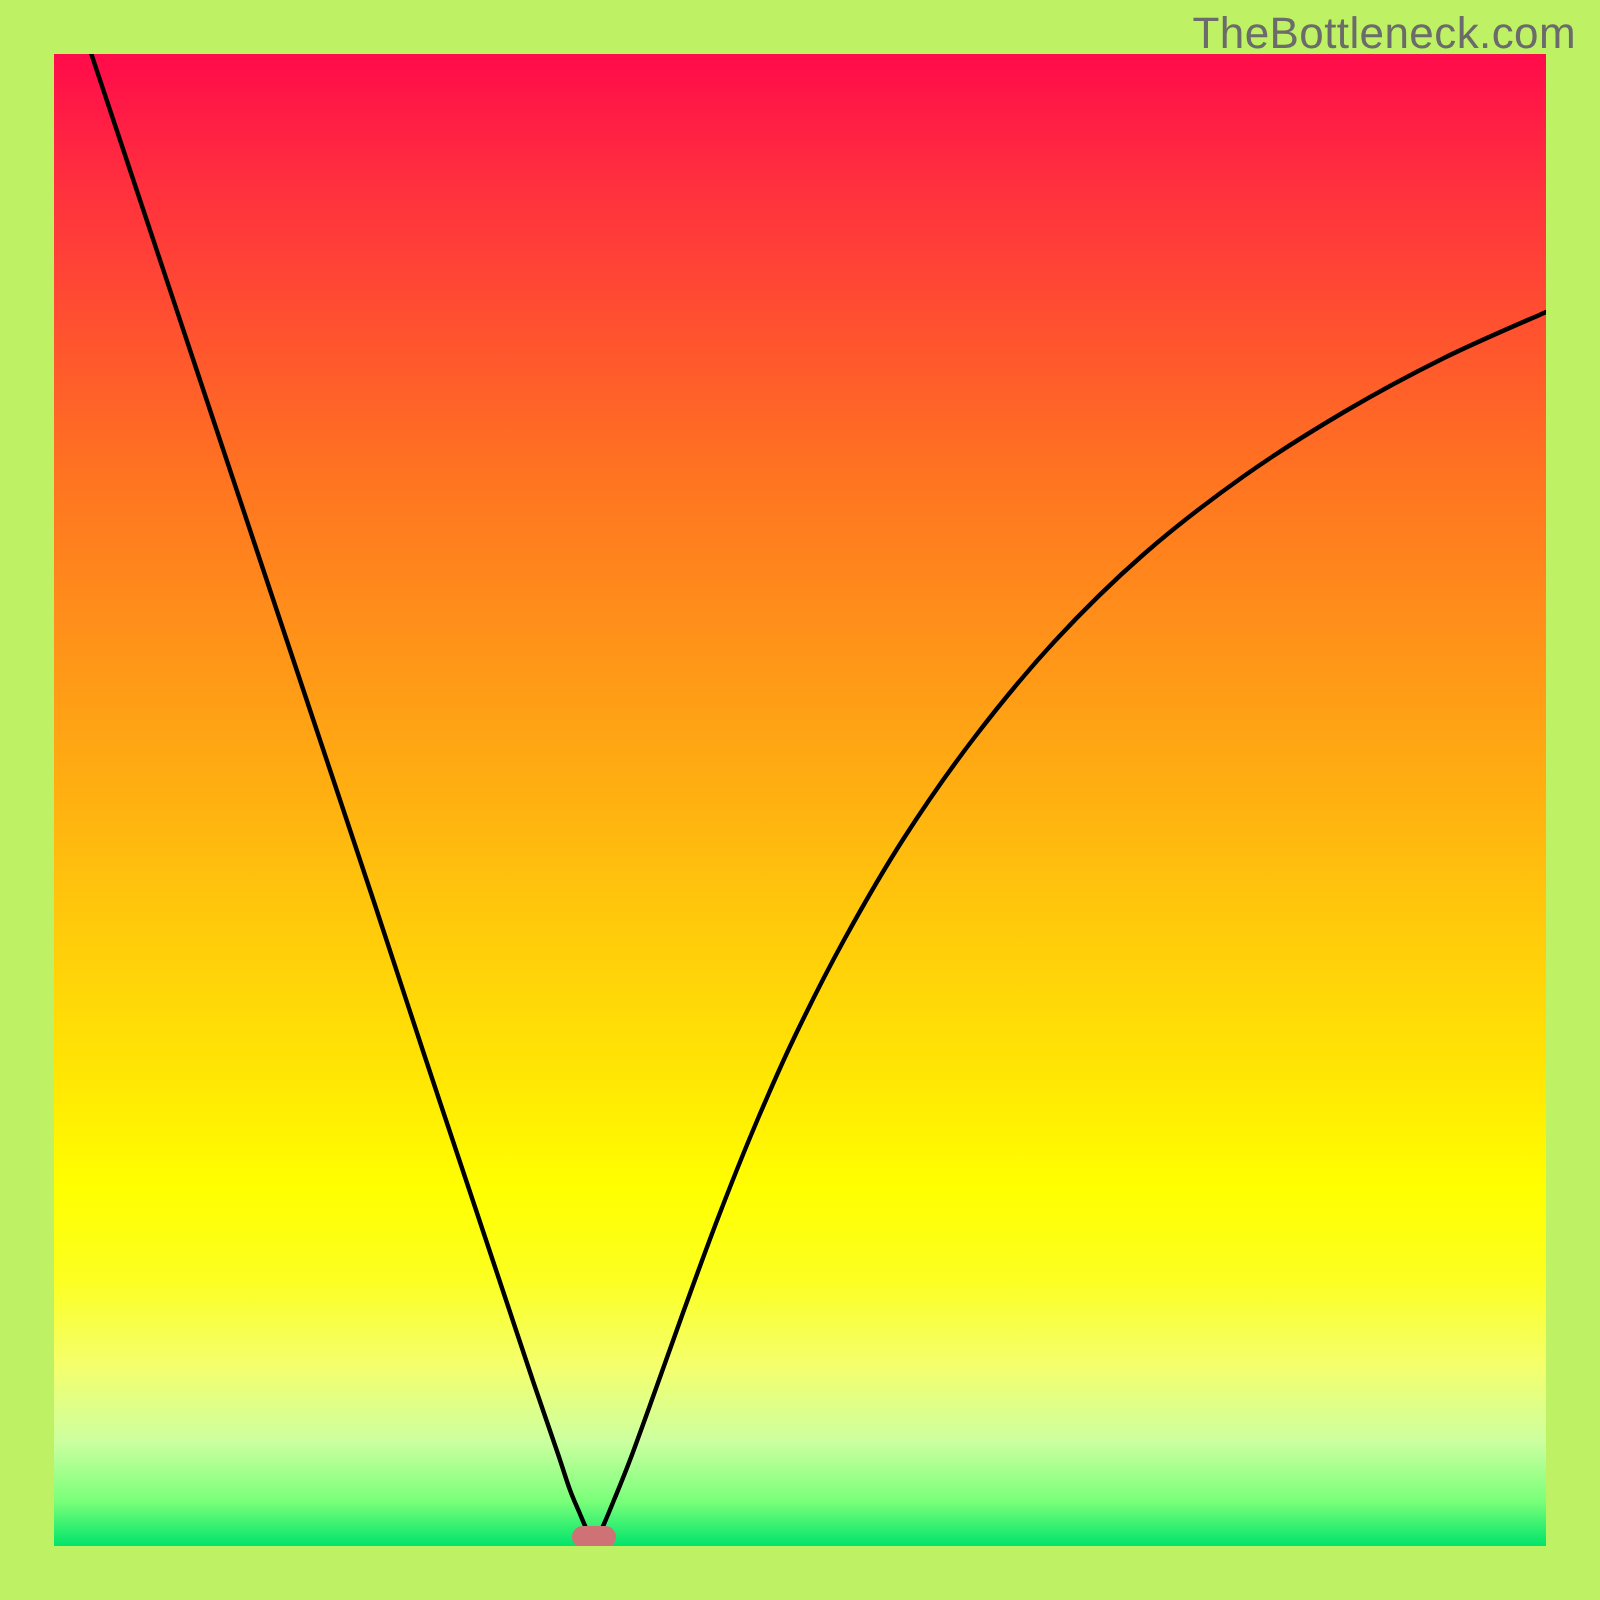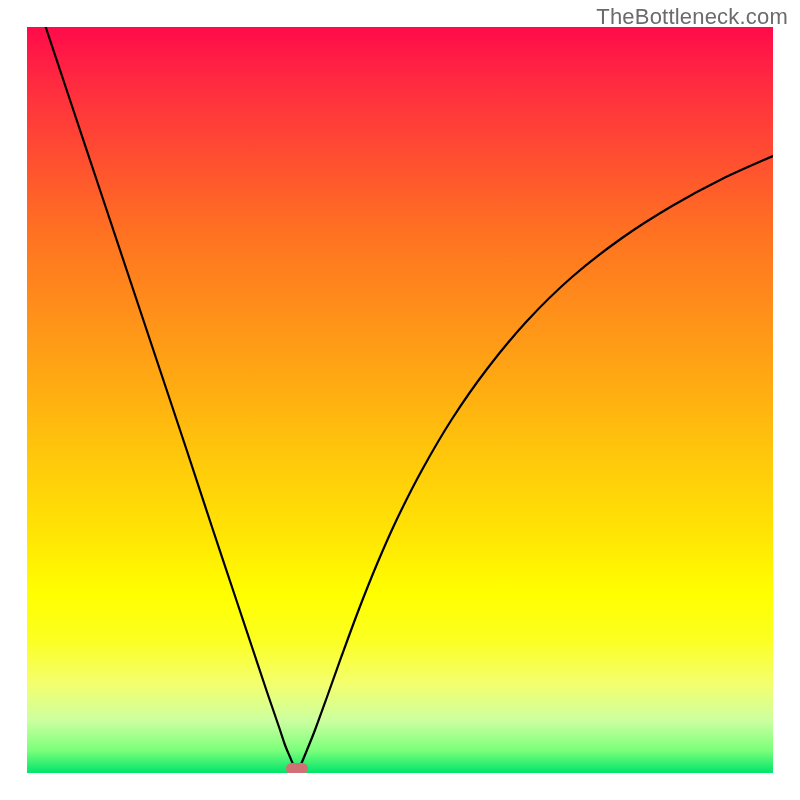--- a/index.html
+++ b/index.html
@@ -1,21 +1,21 @@
 <!DOCTYPE html>
 <html><head>
 <meta charset="utf-8">
 <style>
   * { margin: 0; padding: 0; box-sizing: border-box; }
   html, body { width: 800px; height: 800px; overflow: hidden; background: #000; }
   .frame {
     position: relative;
     width: 800px;
     height: 800px;
-    background: #ffffff;
+    background: #bef264;
   }
   .plot-area {
     position: absolute;
     left: 27px;
     top: 27px;
     width: 746px;
     height: 746px;
     background: linear-gradient(to bottom,
       #ff0b4a 0%,
       #ff2d3f 8%,

